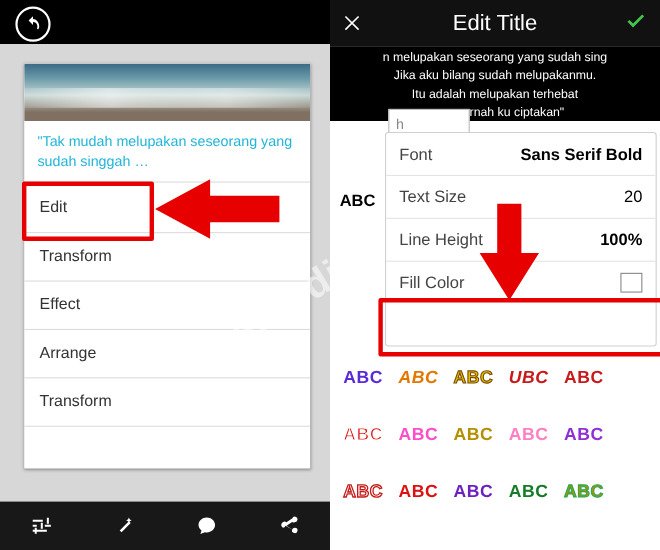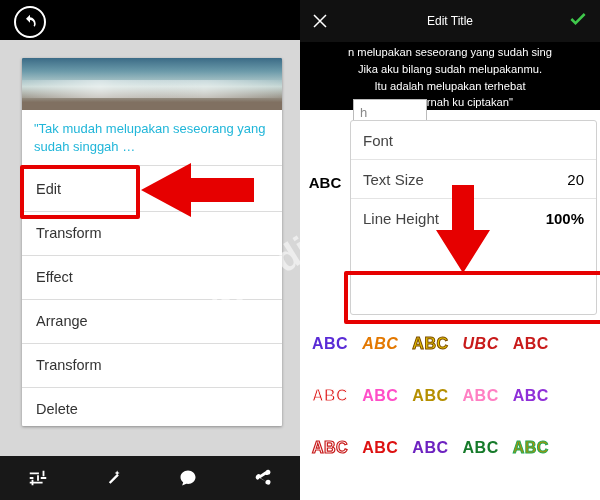--- a/index.html
+++ b/index.html
@@ -22,21 +22,21 @@
 
   .rbox-edit{position:absolute;left:20px;top:165px;width:112px;height:46px;border:4px solid #e60000;border-radius:2px;pointer-events:none}
   .arrowL{position:absolute;left:136px;top:160px;width:120px;height:60px;pointer-events:none}
   .arrowL path{fill:#e60000}
 
   .watermark{position:absolute;left:300px;top:250px;transform:translate(-50%,-50%) rotate(-32deg);color:rgba(255,255,255,.55);font-size:36px;font-weight:600;letter-spacing:1px;pointer-events:none;white-space:nowrap}
 
   
   .right{position:absolute;left:300px;top:0;width:300px;height:500px;background:#fff}
   .right-top{position:absolute;left:0;top:0;width:300px;height:42px;background:#111;display:flex;align-items:center;justify-content:center}
-  .right-top .ttl{color:#fff;font-size:12px}
+  .right-top .ttl{color:#fff;font-size:20px}
   .close-x{position:absolute;left:8px;top:9px;width:24px;height:24px;display:flex;align-items:center;justify-content:center;color:#fff;font-size:20px}
   .check{position:absolute;right:8px;top:9px;width:24px;height:24px;color:#3fc84b;font-size:20px}
   .poem{position:absolute;left:0;top:42px;width:300px;height:68px;background:#000;color:#fff;text-align:center;font-size:11.2px;line-height:1.5;padding-top:2px;box-sizing:border-box;overflow:hidden}
 
   .panel{position:absolute;left:50px;top:120px;width:245px;height:193px;background:#fff;border:1px solid #d0d0d0;border-radius:3px;font-size:15px}
   .prow{height:38px;display:flex;align-items:center;justify-content:space-between;padding:0 12px;border-bottom:1px solid #e4e4e4}
   .prow:last-child{border-bottom:none}
   .pr-label{color:#444}
   .pr-val{color:#000;font-weight:700}
   .align-btns{display:flex;gap:14px}
@@ -78,21 +78,20 @@
     <div class="card">
       <div class="sky"></div>
       <div class="quote">"Tak mudah melupakan seseorang yang sudah singgah …</div>
       <div class="divider" style="top:107px"></div>
       <div class="menu">
         <div class="mi">Edit</div>
         <div class="mi">Transform</div>
         <div class="mi">Effect</div>
         <div class="mi">Arrange</div>
         <div class="mi">Transform</div>
-        <div class="mi">Delete</div>
       </div>
     </div>
 
     <div class="left-botbar">
       <div class="bb-icon">
         <svg width="22" height="22" viewBox="0 0 24 24" fill="white">
             <path d="M3 6h10v2H3zM17 4h2v6h-2zM3 11h4v2H3zM11 9h2v6h-2zM15 11h6v2h-6zM3 16h14v2H3zM5 14h2v6H5z"></path>
           </svg>
       </div>
       <div class="bb-icon">
@@ -140,28 +139,33 @@
       <div>Jika aku bilang sudah melupakanmu.</div>
       <div>Itu adalah melupakan terhebat</div>
       <div>yang pernah ku ciptakan"</div>
     </div>
 
     <div class="field">h</div>
 
     <div class="panel">
       <div class="prow">
         <span class="pr-label">Font</span>
+        <span class="pr-val">Sans Serif Bold</span>
       </div>
       <div class="prow">
         <span class="pr-label">Text Size</span>
         <span class="pr-val" style="font-weight:400">20</span>
       </div>
       <div class="prow">
         <span class="pr-label">Line Height</span>
         <span class="pr-val" style="font-weight:700">100%</span>
+      </div>
+      <div class="prow">
+        <span class="pr-label">Fill Color</span>
+        <span class="swatch"></span>
       </div>
     </div>
 
     <div class="abc-col" style="left:4px;top:168px;width:42px">
       <div class="smp" style="color:#000;text-shadow:1px 1px #fff">ABC</div>
     </div>
 
     <div class="styles" style="left:0;top:330px">
       <div class="srow">
         <span style="color:#5a2bd6">ABC</span>

